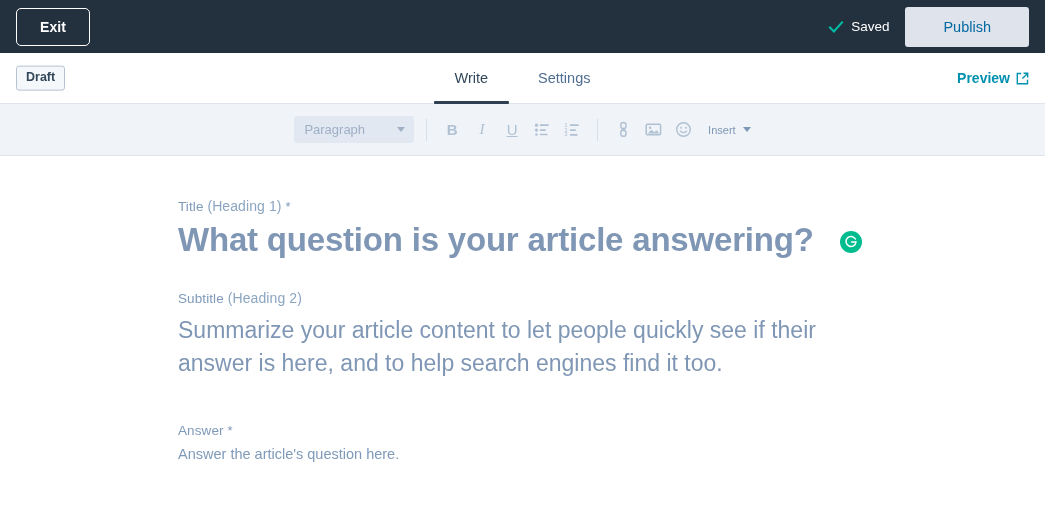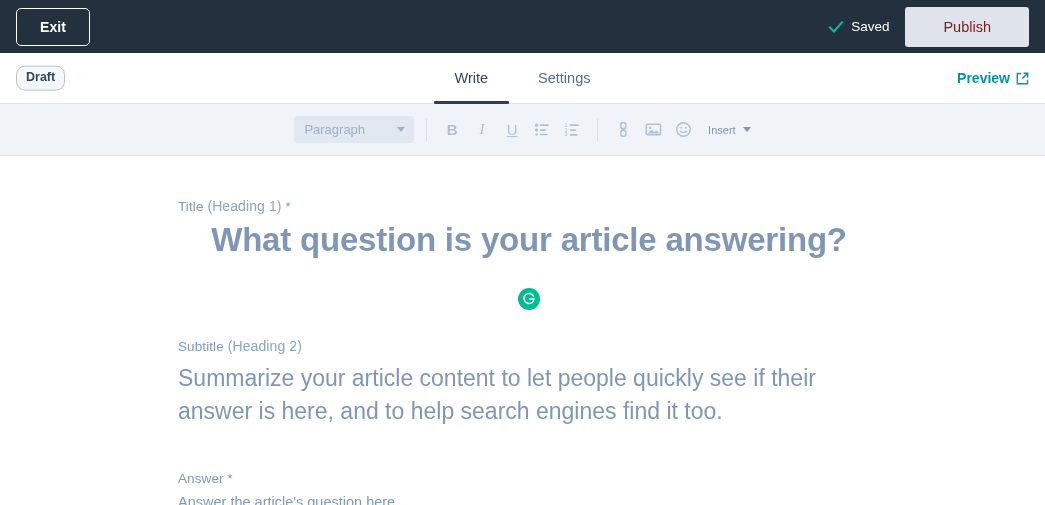--- a/index.html
+++ b/index.html
@@ -77,21 +77,21 @@
     justify-content: center;
   }
 
   .publish-button {
     min-width: 96px;
     height: 40px;
     padding: 0 38px;
     border: none;
     border-radius: 3px;
     background: #dfe3eb;
-    color: #7f1d1d;
+    color: #0369a1;
     font-family: "Liberation Sans", sans-serif;
     font-size: 14.5px;
     font-weight: normal;
     cursor: default;
     display: flex;
     align-items: center;
     justify-content: center;
   }
 
   
@@ -110,21 +110,21 @@
     position: absolute;
     left: 16px;
     top: 50%;
     transform: translateY(-50%);
     display: flex;
     align-items: center;
   }
 
   .draft-badge {
     border: 1px solid #b6c2d0;
-    border-radius: 9px;
+    border-radius: 3px;
     background: #f5f8fa;
     color: #33475b;
     font-size: 12.5px;
     font-weight: bold;
     padding: 4px 9px 5px 9px;
     line-height: 1.1;
   }
 
   .tabs {
     display: flex;
@@ -313,21 +313,20 @@
     color: #7f9ab9;
     font-size: 13px;
   }
 
   .title-row {
     display: flex;
     align-items: center;
     gap: 26px;
     margin-top: 6px;
     margin-bottom: 26px;
-    flex-direction: column;
   }
 
   .doc-title {
     font-size: 33px;
     font-weight: bold;
     color: #7f97b5;
     line-height: 1.2;
     letter-spacing: -0.2px;
     white-space: nowrap;
   }

